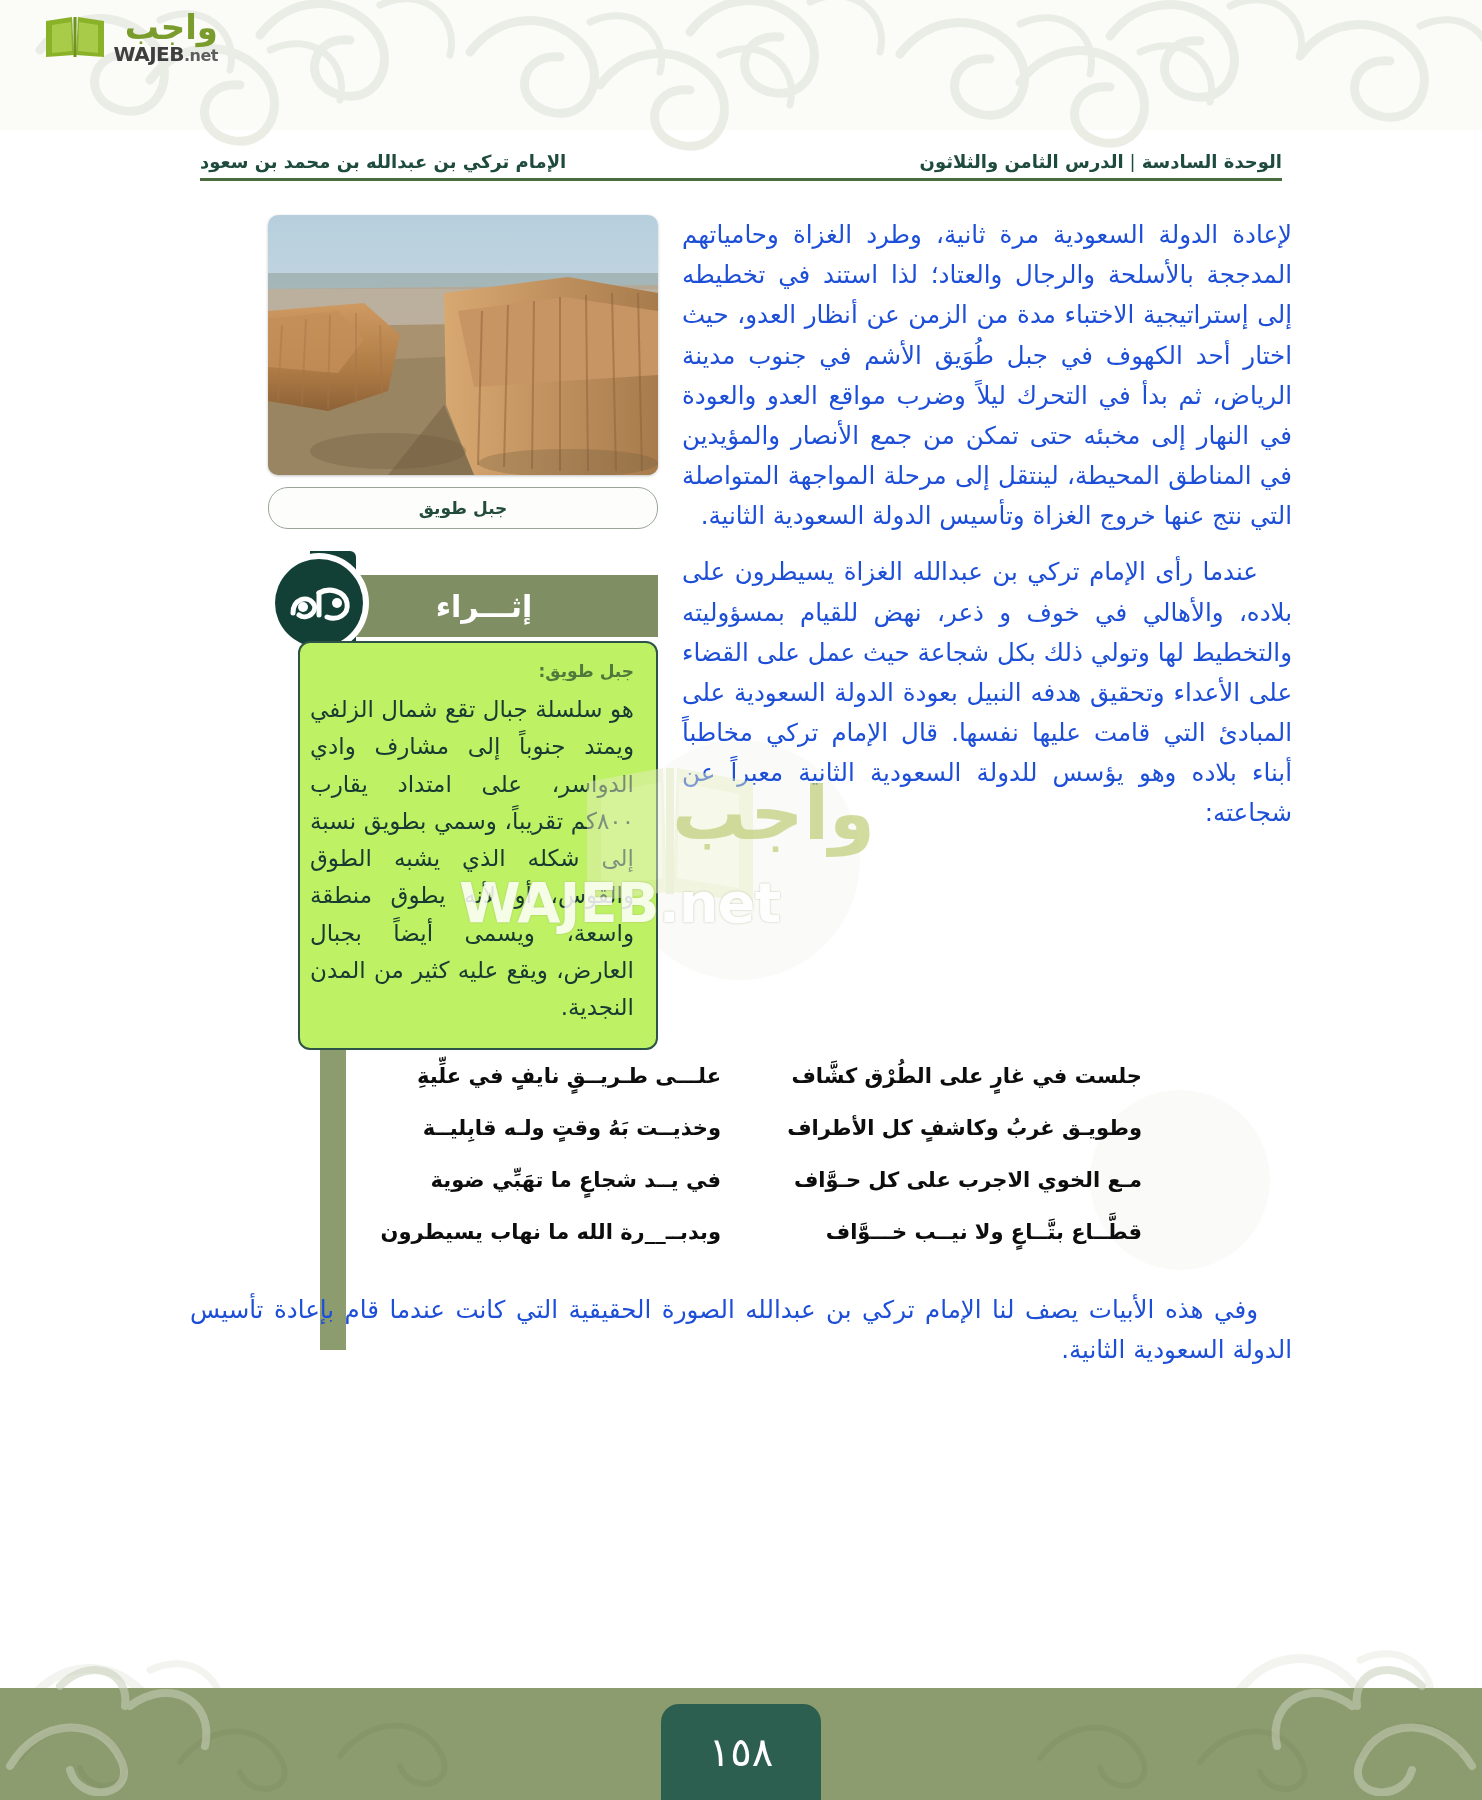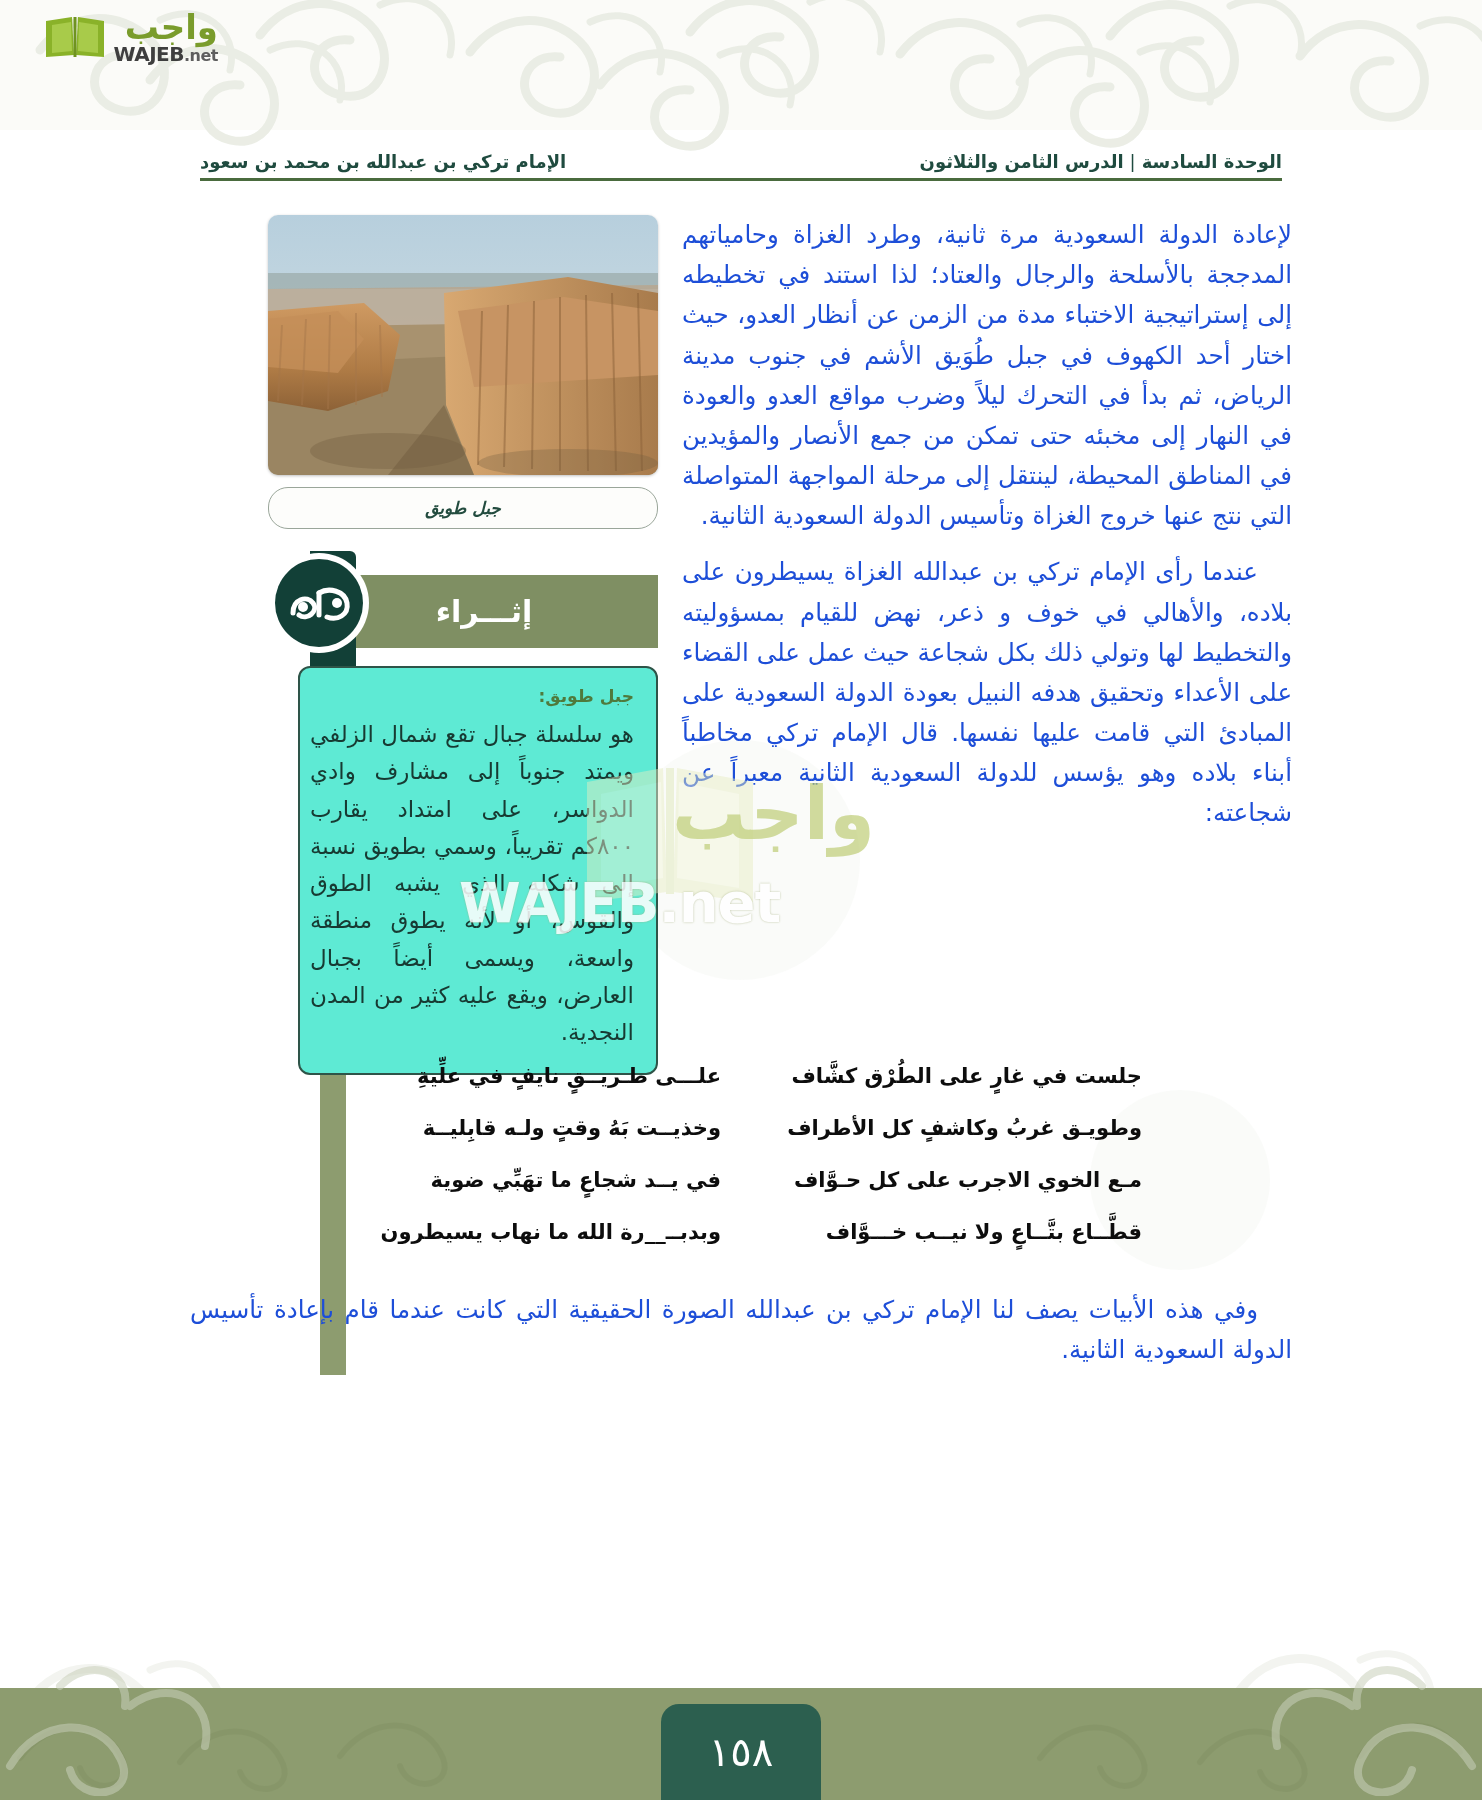--- a/index.html
+++ b/index.html
@@ -54,37 +54,37 @@
   
   .para{
     color:#1d4ed8;font-size:24.5px;line-height:1.64;
     text-align:justify;text-align-last:right;
     margin:0 0 16px 0;font-weight:500;
     font-family:"DejaVu Sans","Liberation Sans",sans-serif;
   }
   .para.indent{text-indent:34px;}
 
   
-  .photo-card{width:390px;font-style:italic;}
+  .photo-card{width:390px;}
   .photo-frame{
     width:390px;height:260px;border-radius:10px;overflow:hidden;
     position:relative;box-shadow:0 1px 3px rgba(0,0,0,.25);
   }
   .photo-frame svg{display:block;}
   .photo-caption{
     margin-top:12px;width:388px;height:40px;border:1px solid #9aa69a;
     border-radius:20px;background:#fdfdfb;
     display:flex;align-items:center;justify-content:center;
     color:#234c3f;font-size:17px;font-weight:bold;
   }
 
   
   .enrich-wrap{position:relative;margin-top:46px;width:390px;}
   .enrich-banner{
-    position:relative;height:73px;width:348px;
+    position:relative;height:62px;width:348px;
     background:#7f8f63;border-radius:6px 0 0 6px;
     display:flex;align-items:center;justify-content:center;
     z-index:2;
   }
   .enrich-banner-label{
     color:#ffffff;font-size:30px;font-weight:bold;letter-spacing:2px;
   }
   .enrich-badge{
     position:absolute;left:-1px;top:-24px;width:104px;height:104px;
     z-index:4;
@@ -92,22 +92,22 @@
   .enrich-tab{
     position:absolute;left:42px;top:-24px;width:46px;height:120px;
     background:#124037;border-radius:0 6px 0 0;z-index:3;
   }
   .enrich-spine{
     position:absolute;left:52px;top:36px;width:26px;bottom:-300px;
     background:#8d9c6f;z-index:1;
   }
 
   .enrich-box{
-    position:relative;margin-top:18px;width:360px;min-height:300px;
-    border:2px solid #2e5448;border-radius:12px;background:#5eead4;
+    position:relative;margin-top:4px;width:360px;min-height:300px;
+    border:2px solid #2e5448;border-radius:12px;background:#bef264;
     padding:18px 22px 22px 10px;box-sizing:border-box;z-index:5;
   }
   .enrich-box-title{
     color:#4f7a3c;font-size:17px;font-weight:bold;margin:0 0 10px 0;
     text-align:right;
   }
   .enrich-box-text{
     color:#173a32;font-size:23px;line-height:1.62;font-weight:normal;
     text-align:justify;text-align-last:right;margin:0;
   }

